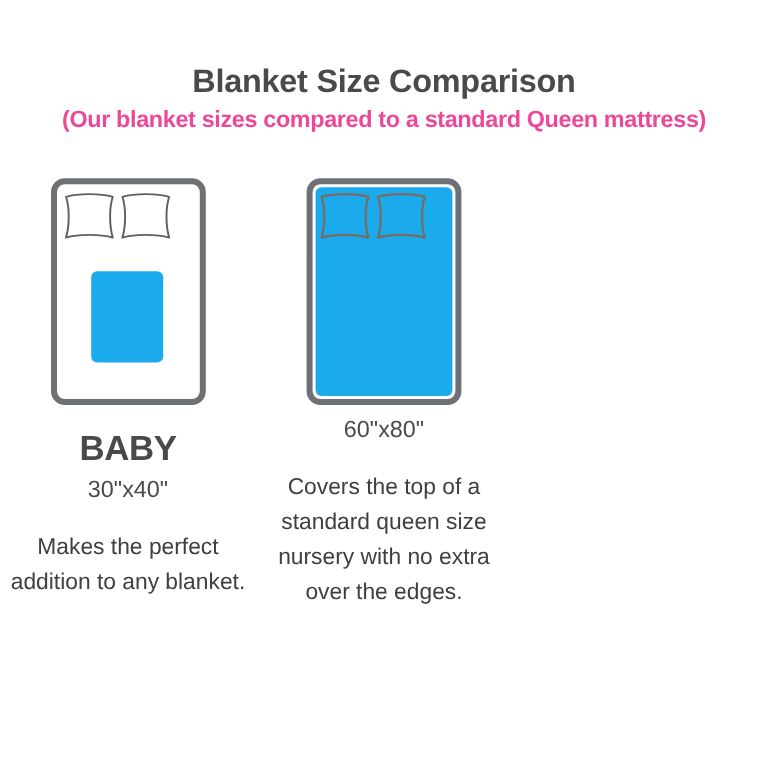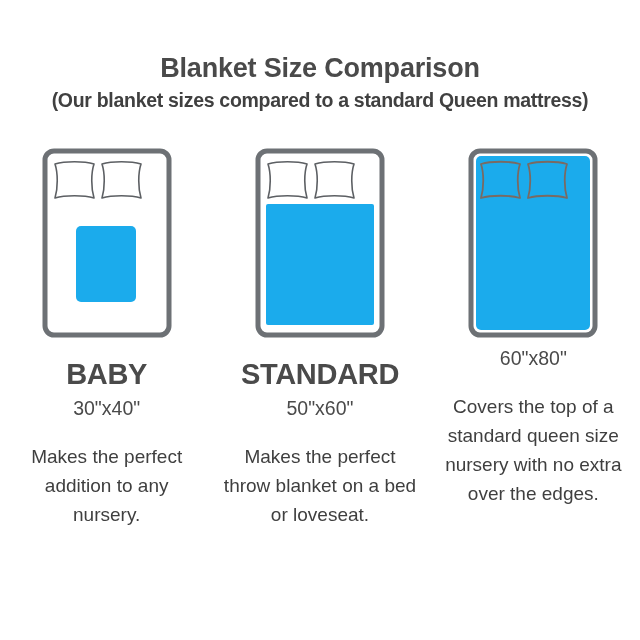--- a/index.html
+++ b/index.html
@@ -36,21 +36,21 @@
     font-weight: bold;
     letter-spacing: -0.2px;
     color: #4a4a4a;
     line-height: 32px;
     margin: 0;
   }
   .subtitle {
     font-size: 19.5px;
     font-weight: bold;
     letter-spacing: -0.3px;
-    color: #404040;
+    color: #ec4899;
     line-height: 26px;
     margin: 3px 0 0 0;
   }
 
   
   .columns {
     position: absolute;
     top: 148px;
     left: 0;
     width: 640px;
@@ -119,36 +119,23 @@
 
           <path d="M13 16 C23 13, 42 13, 52 16 C49 25, 49 40, 52 50 C42 47, 23 47, 13 50 C16 40, 16 25, 13 16 Z" fill="#ffffff" stroke="#5C5F63" stroke-width="1.6" stroke-linejoin="round"></path>
 
           <path d="M60 16 C70 13, 89 13, 99 16 C96 25, 96 40, 99 50 C89 47, 70 47, 60 50 C63 40, 63 25, 60 16 Z" fill="#ffffff" stroke="#5C5F63" stroke-width="1.6" stroke-linejoin="round"></path>
 
           <rect x="34" y="78" width="60" height="76" rx="5" ry="5" fill="#1BABEC"></rect>
         </svg>
       </div>
       <div class="size-name">BABY</div>
       <div class="size-dims">30"x40"</div>
-      <div class="desc">Makes the perfect addition to any nursery.</div>
+      <div class="desc">Makes the perfect addition to any blanket.</div>
     </div>
 
-    <div class="col">
-      <div class="bed-wrap">
-        <svg viewBox="0 0 130 192" width="130" height="192" xmlns="http://www.w3.org/2000/svg">
-          <rect x="3" y="3" width="124" height="184" rx="9" ry="9" fill="#ffffff" stroke="#6D7175" stroke-width="5"></rect>
-          <path d="M13 16 C23 13, 42 13, 52 16 C49 25, 49 40, 52 50 C42 47, 23 47, 13 50 C16 40, 16 25, 13 16 Z" fill="#ffffff" stroke="#5C5F63" stroke-width="1.6" stroke-linejoin="round"></path>
-          <path d="M60 16 C70 13, 89 13, 99 16 C96 25, 96 40, 99 50 C89 47, 70 47, 60 50 C63 40, 63 25, 60 16 Z" fill="#ffffff" stroke="#5C5F63" stroke-width="1.6" stroke-linejoin="round"></path>
-          <rect x="11" y="56" width="108" height="121" rx="2" ry="2" fill="#1BABEC"></rect>
-        </svg>
-      </div>
-      <div class="size-name">STANDARD</div>
-      <div class="size-dims">50"x60"</div>
-      <div class="desc">Makes the perfect throw blanket on a bed or loveseat.</div>
-    </div>
 
     <div class="col">
       <div class="bed-wrap">
         <svg viewBox="0 0 130 192" width="130" height="192" xmlns="http://www.w3.org/2000/svg">
           <rect x="3" y="3" width="124" height="184" rx="9" ry="9" fill="#ffffff" stroke="#6D7175" stroke-width="5"></rect>
 
           <rect x="8" y="8" width="114" height="174" rx="5" ry="5" fill="#1BABEC"></rect>
 
           <path d="M13 16 C23 13, 42 13, 52 16 C49 25, 49 40, 52 50 C42 47, 23 47, 13 50 C16 40, 16 25, 13 16 Z" fill="none" stroke="#7A6A62" stroke-width="1.8" stroke-linejoin="round"></path>
           <path d="M60 16 C70 13, 89 13, 99 16 C96 25, 96 40, 99 50 C89 47, 70 47, 60 50 C63 40, 63 25, 60 16 Z" fill="none" stroke="#7A6A62" stroke-width="1.8" stroke-linejoin="round"></path>

